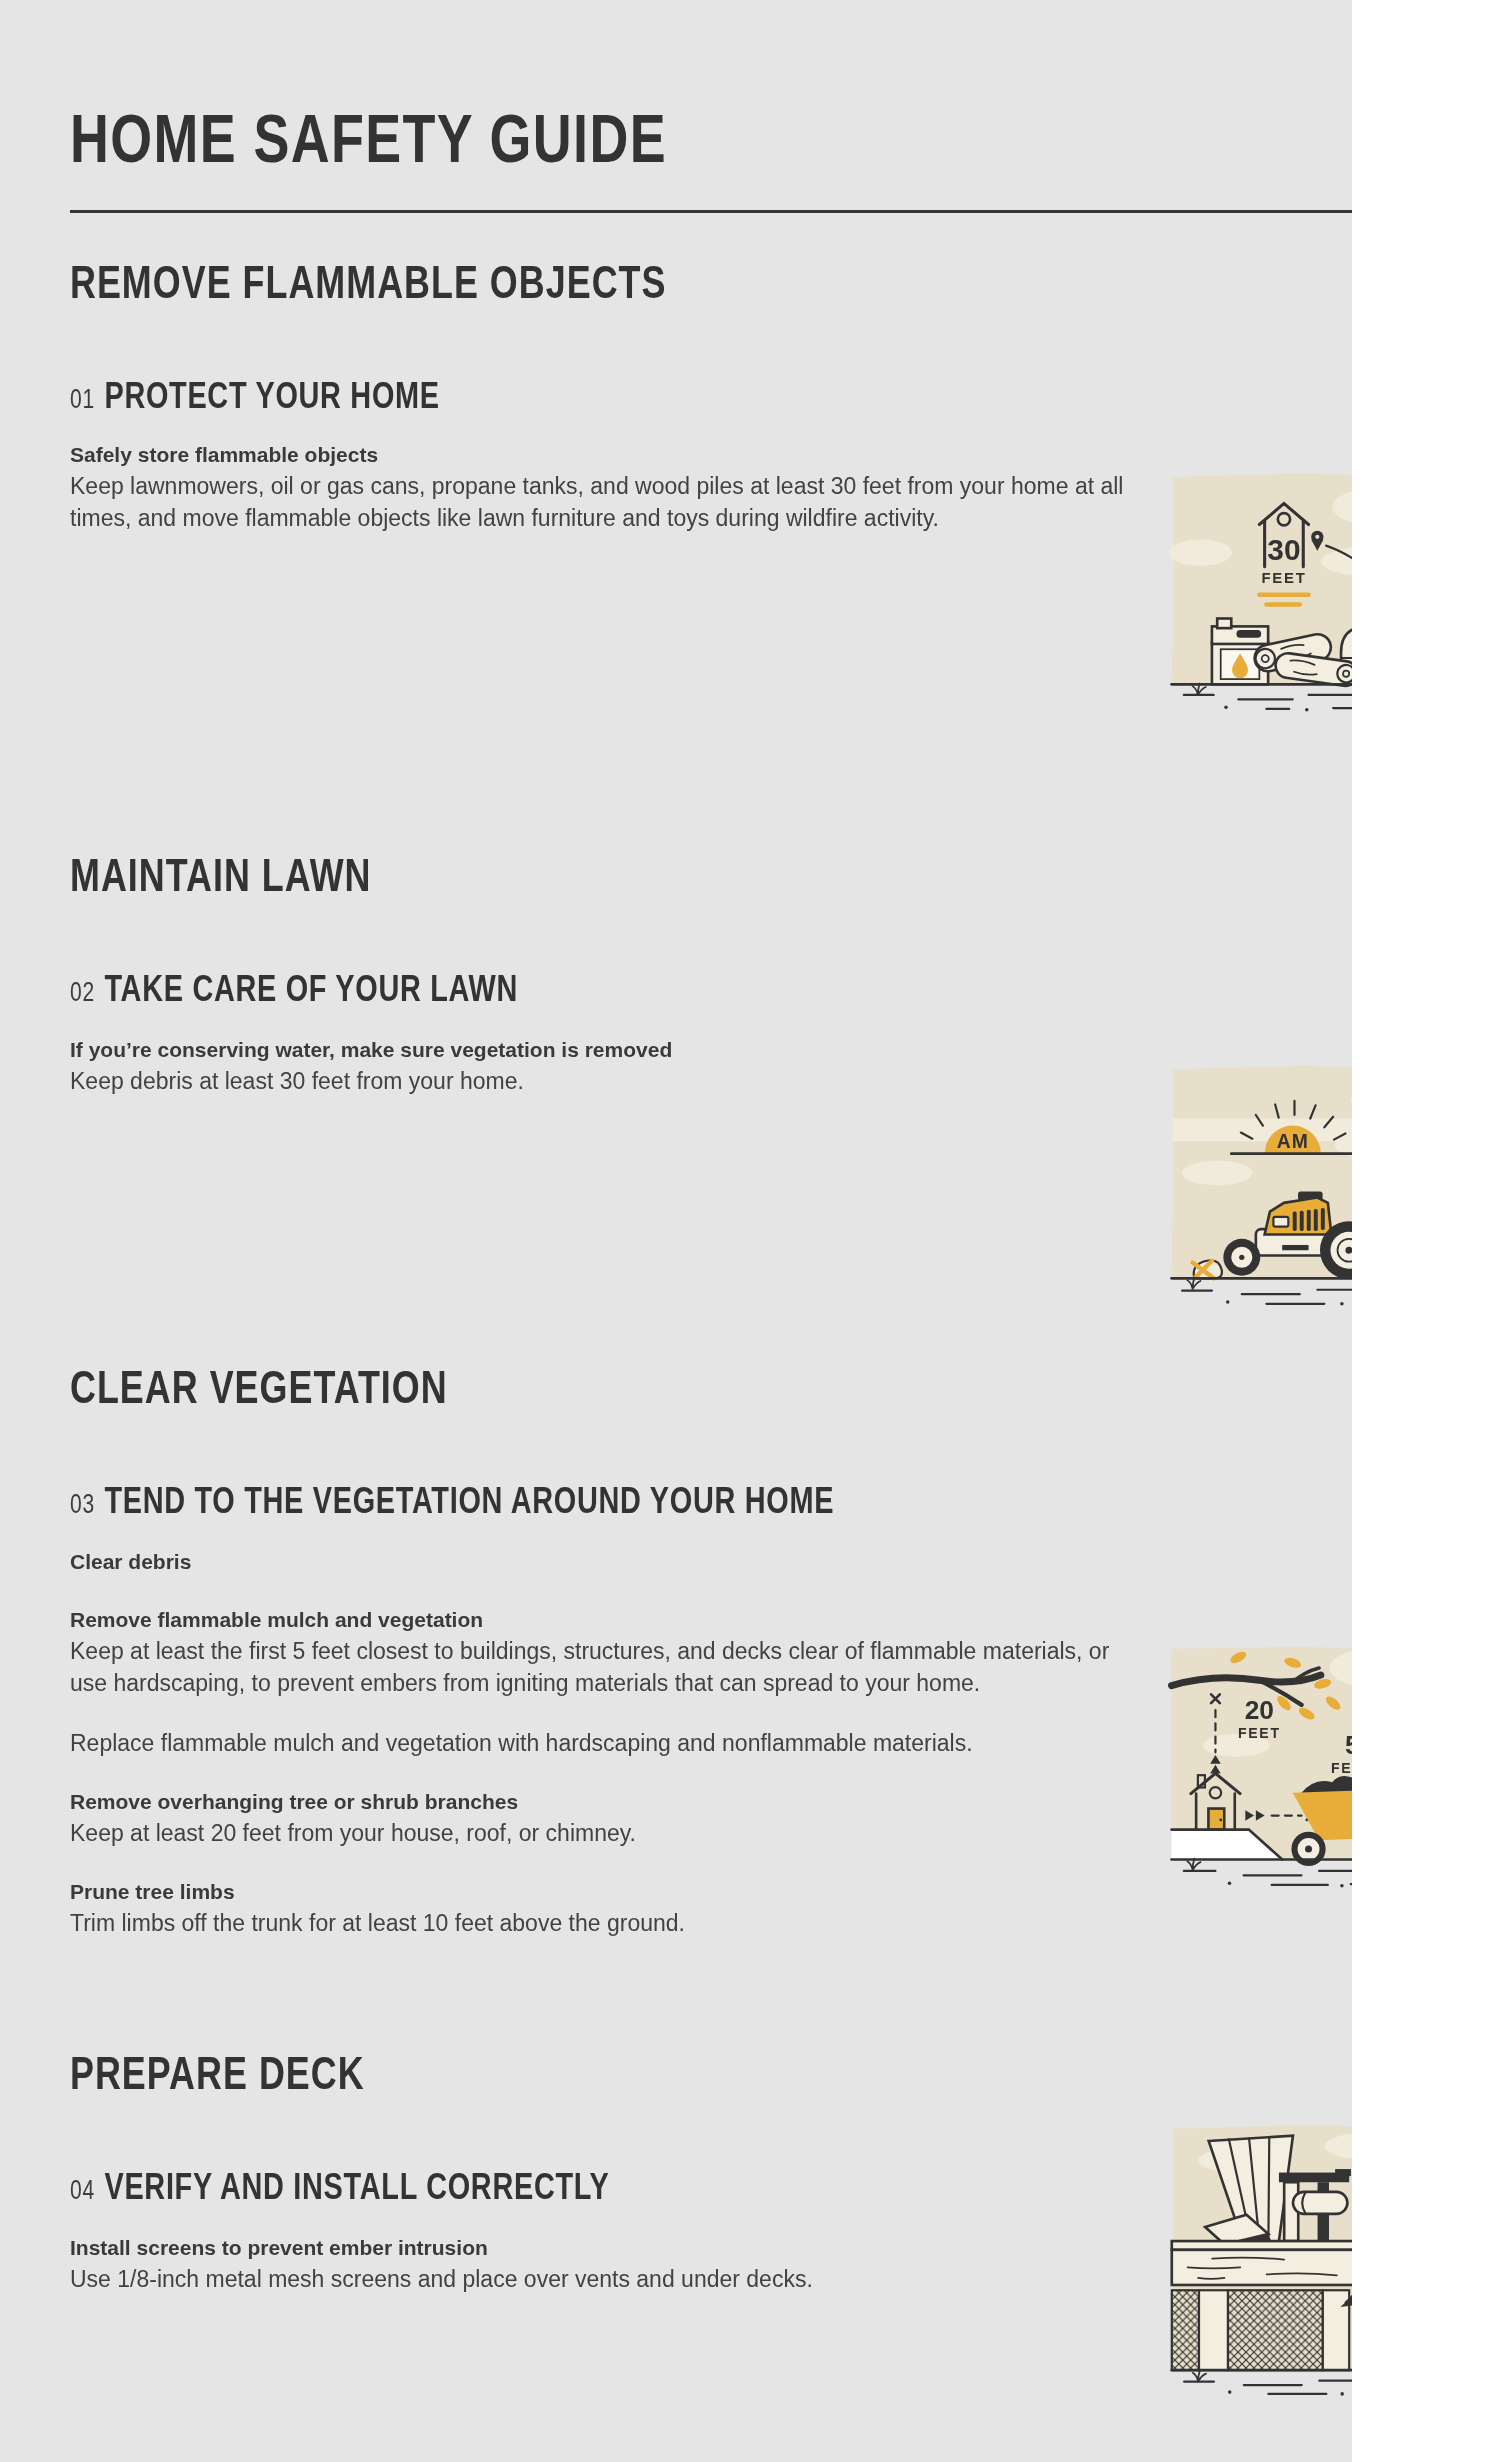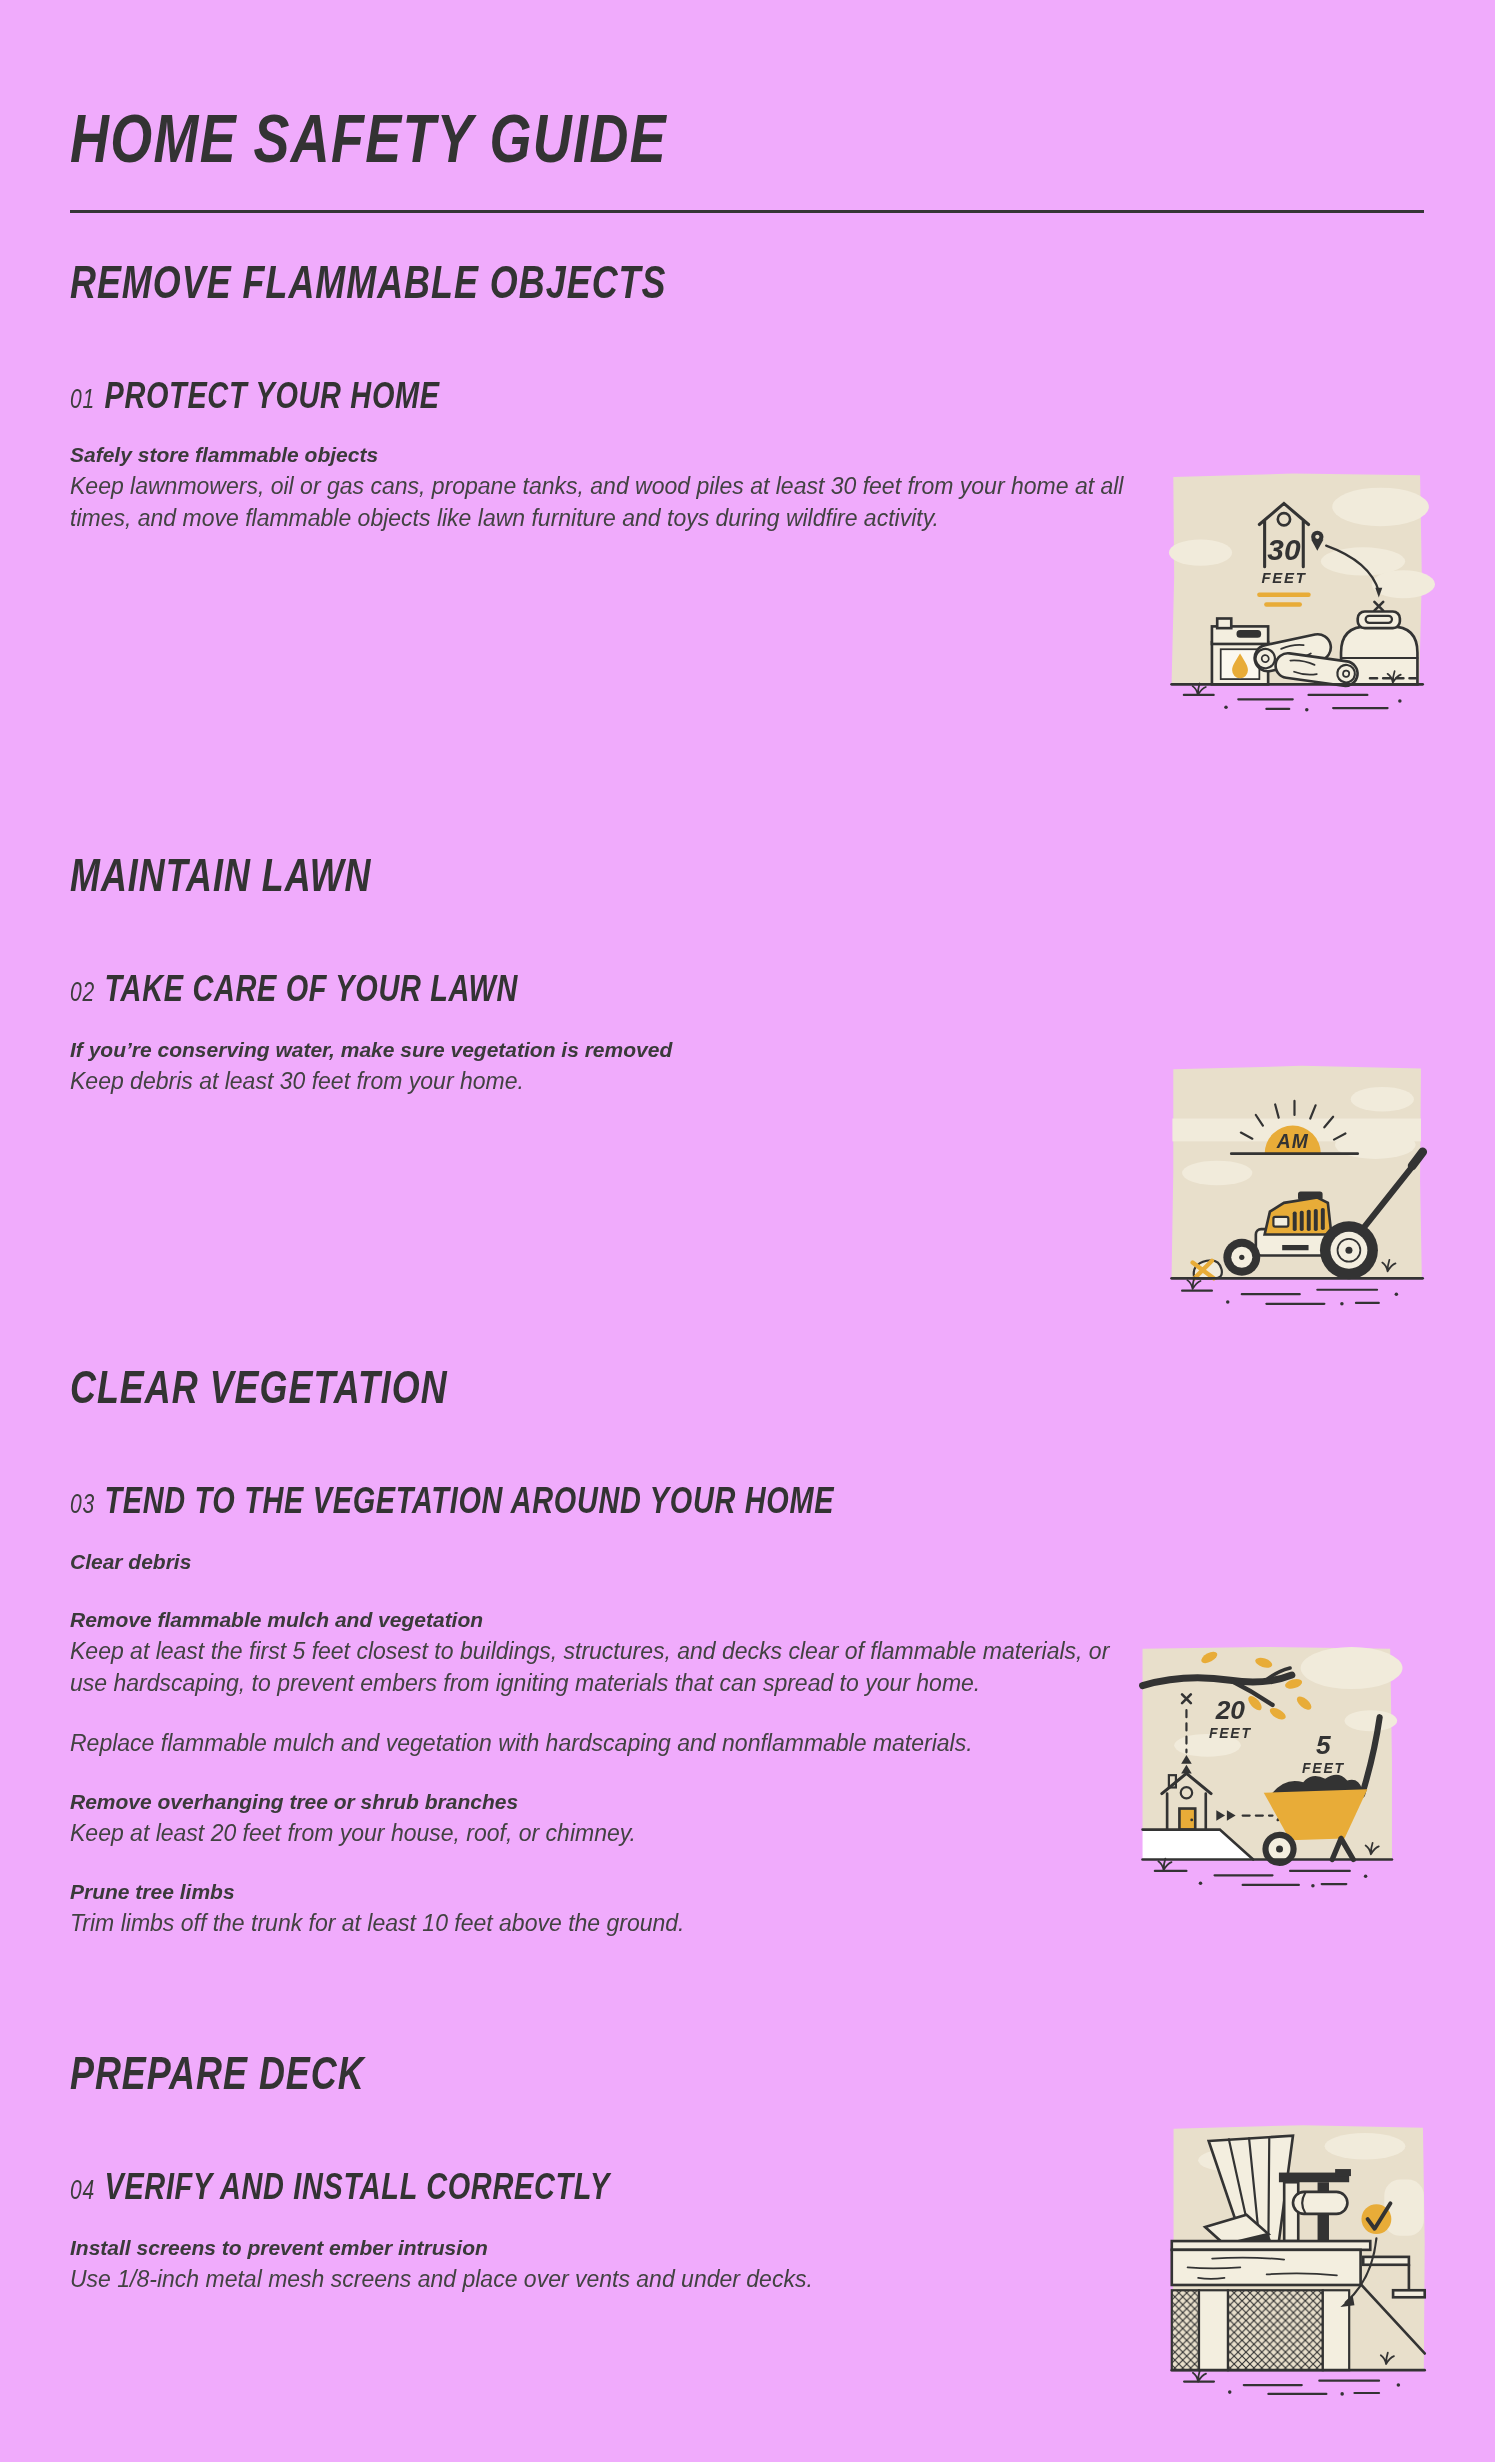--- a/index.html
+++ b/index.html
@@ -1,17 +1,17 @@
 <!DOCTYPE html>
 <html style="font-size:14px"><head>
 <meta charset="utf-8">
 <style>
   html,body{margin:0;padding:0;background:#fff;}
   body{width:1495px;height:2462px;font-family:"Liberation Sans",sans-serif;overflow:hidden;}
-  .page{position:relative;width:1495px;height:2462px;background:#f0abfc;overflow:hidden;font-style:italic;}
+  .page{position:relative;width:1352px;height:2462px;background:#e5e5e5;overflow:hidden;}
   .content{position:absolute;left:70px;top:0;width:1354px;}
   h1,h2,h3{margin:0;line-height:1;color:#333;font-weight:700;white-space:nowrap;
            transform:scaleX(0.78);transform-origin:0 50%;}
   h1{margin-top:104px;font-size:69px;letter-spacing:1.8px;}
   .rule{border:none;border-top:3.5px solid #363636;margin-top:37px;width:100%;}
   h2{font-size:46px;letter-spacing:1.3px;}
   h3{font-size:37px;letter-spacing:0.9px;}
   .num{font-size:27px;font-weight:400;letter-spacing:0.9px;color:#3d3d3d;margin-right:12.3px;}
   #sec1 h2{margin-top:46px;}
   #sec2 h2{margin-top:318px;}
@@ -19,21 +19,21 @@
   #sec4 h2{margin-top:111px;}
   h3{margin-top:72px;}
   .block{margin-top:28px;max-width:1082px;}
   #sec1 .block{margin-top:26px;}
   .block + .block{}
   .lead{margin:0;font-size:21px;line-height:30px;font-weight:700;color:#3a3a3a;}
   .body-text{margin:0;font-size:23px;line-height:32px;font-weight:400;color:#424242;}
   .illo{position:absolute;}
   #illo1{left:1161px;top:454px;width:274px;height:264px;}
   #illo2{left:1161px;top:1048px;width:274px;height:264px;}
-  #illo3{left:1132px;top:1629px;width:274px;height:266px;text-align:right;}
+  #illo3{left:1161px;top:1629px;width:274px;height:266px;text-align:right;}
   #illo4{left:1163px;top:2111px;width:274px;height:290px;}
   .illo svg{display:block;width:100%;height:100%;}
   .illo text{font-family:"Liberation Sans",sans-serif;font-weight:700;fill:#333;}
   .ink{stroke:#333;fill:none;stroke-linecap:round;}
   .ink-d line{stroke:#333;stroke-width:2.5;stroke-linecap:round;}
   .ink-d circle{fill:#333;}
 </style>
 </head>
 <body>
 

